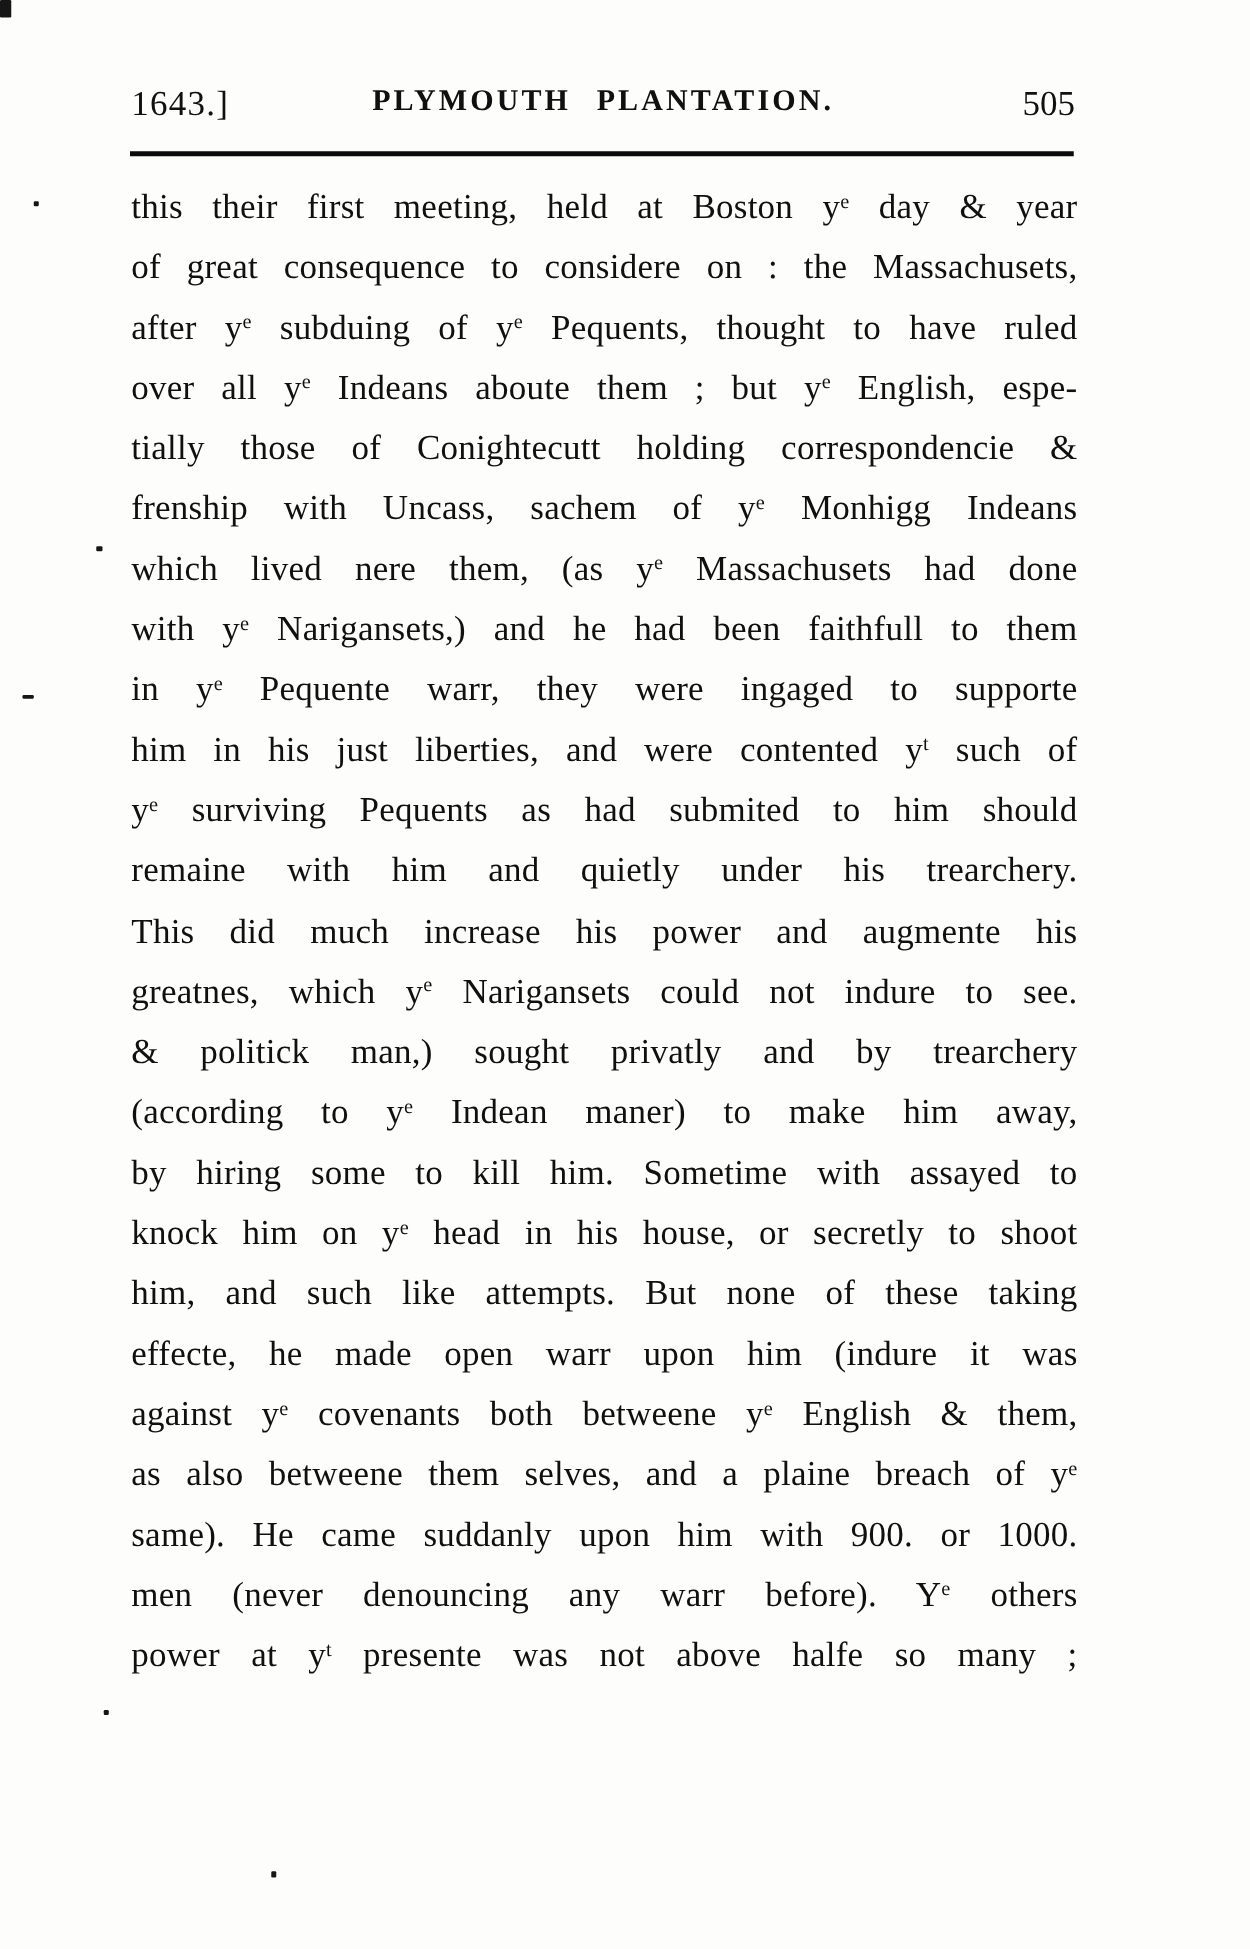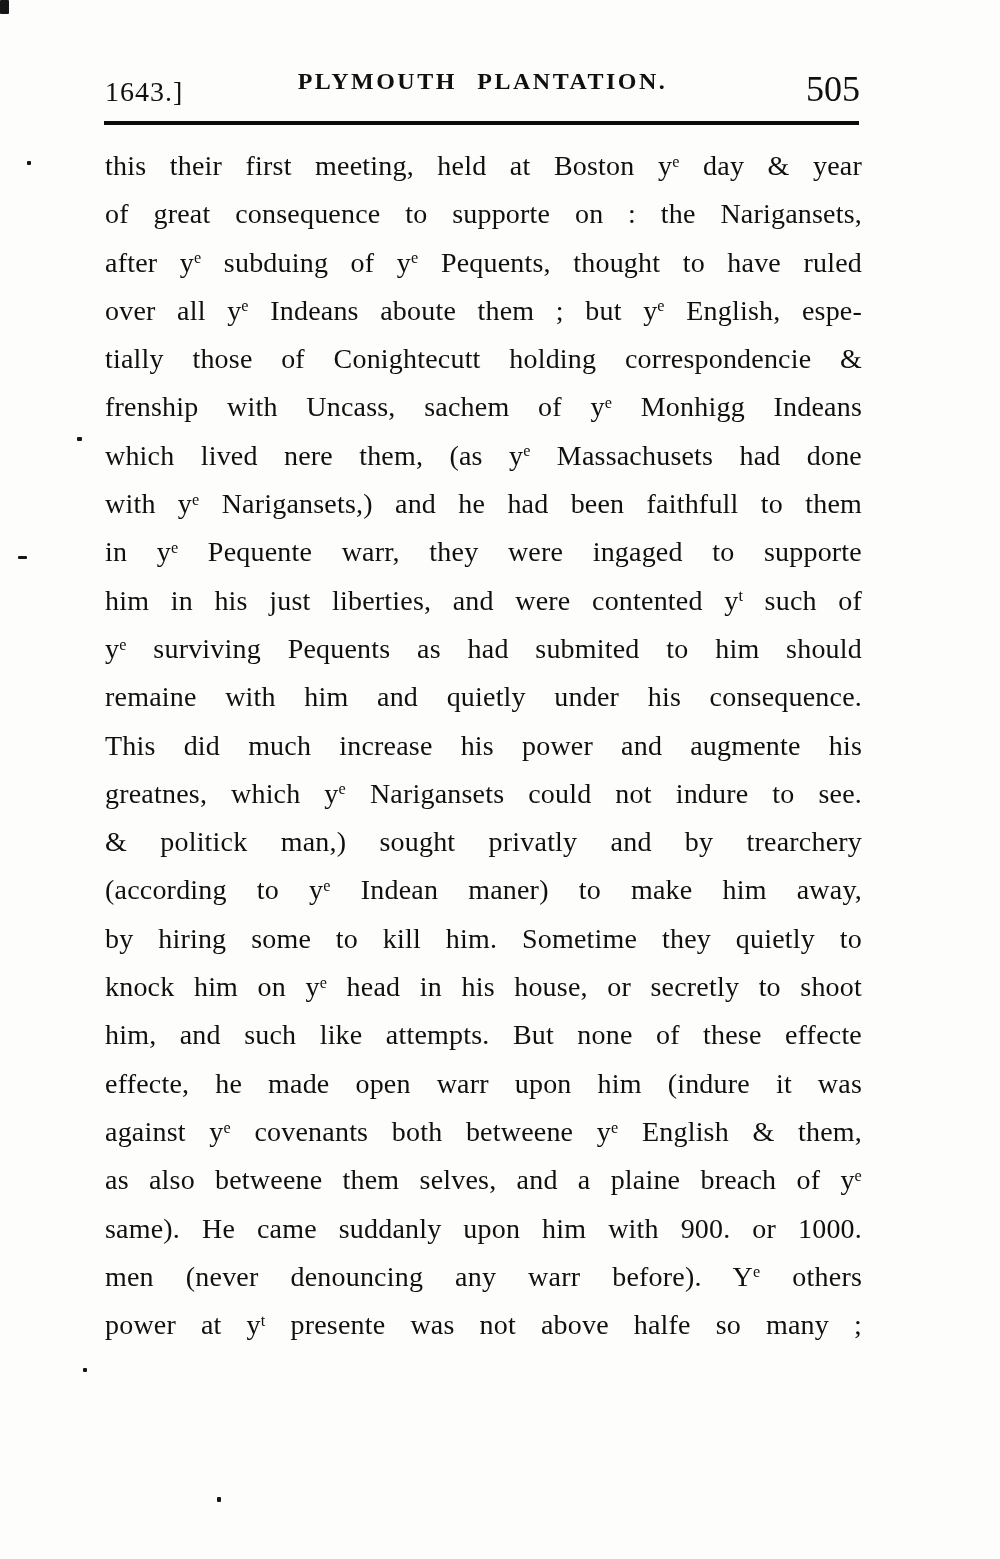--- a/index.html
+++ b/index.html
@@ -35,21 +35,21 @@
     position: absolute;
     left: 0;
     right: 0;
     text-align: center;
     font-size: 24px;
     font-weight: 700;
     letter-spacing: 2.5px;
     word-spacing: 12px;
   }
   .header .pageno {
-    font-size: 36px;
+    font-size: 28px;
     flex: 0 0 auto;
   }
   .rule {
     position: absolute;
     top: 121px;
     left: 104px;
     width: 755px;
     height: 4px;
     background: #0b0b0b;
   }
@@ -98,38 +98,38 @@
   <div class="header">
     <span class="year">1643.]</span>
     <span class="title">PLYMOUTH PLANTATION.</span>
     <span class="pageno">505</span>
   </div>
 
   <div class="rule"></div>
 
   <div class="body-text" id="body-text">
       <div class="line">this their first meeting, held at Boston y<sup>e</sup> day &amp; year</div>
-      <div class="line">of great consequence to supporte on : the Narigansets,</div>
+      <div class="line">of great consequence to considere on : the Massachusets,</div>
       <div class="line">after y<sup>e</sup> subduing of y<sup>e</sup> Pequents, thought to have ruled</div>
       <div class="line">over all y<sup>e</sup> Indeans aboute them ; but y<sup>e</sup> English, espe-</div>
       <div class="line">tially those of Conightecutt holding correspondencie &amp;</div>
       <div class="line">frenship with Uncass, sachem of y<sup>e</sup> Monhigg Indeans</div>
       <div class="line">which lived nere them, (as y<sup>e</sup> Massachusets had done</div>
       <div class="line">with y<sup>e</sup> Narigansets,) and he had been faithfull to them</div>
       <div class="line">in y<sup>e</sup> Pequente warr, they were ingaged to supporte</div>
       <div class="line">him in his just liberties, and were contented y<sup>t</sup> such of</div>
       <div class="line">y<sup>e</sup> surviving Pequents as had submited to him should</div>
-      <div class="line">remaine with him and quietly under his consequence.</div>
+      <div class="line">remaine with him and quietly under his trearchery.</div>
       <div class="line">This did much increase his power and augmente his</div>
       <div class="line">greatnes, which y<sup>e</sup> Narigansets could not indure to see.</div>
       <div class="line">&amp; politick man,) sought privatly and by trearchery</div>
       <div class="line">(according to y<sup>e</sup> Indean maner) to make him away,</div>
-      <div class="line">by hiring some to kill him.  Sometime they quietly to</div>
+      <div class="line">by hiring some to kill him.  Sometime with assayed to</div>
       <div class="line">knock him on y<sup>e</sup> head in his house, or secretly to shoot</div>
-      <div class="line">him, and such like attempts.  But none of these effecte</div>
+      <div class="line">him, and such like attempts.  But none of these taking</div>
       <div class="line">effecte, he made open warr upon him (indure it was</div>
       <div class="line">against y<sup>e</sup> covenants both betweene y<sup>e</sup> English &amp; them,</div>
       <div class="line">as also betweene them selves, and a plaine breach of y<sup>e</sup></div>
       <div class="line">same).  He came suddanly upon him with 900. or 1000.</div>
       <div class="line">men (never denouncing any warr before).  Y<sup>e</sup> others</div>
       <div class="line">power at y<sup>t</sup> presente was not above halfe so many ;</div>
     </div>
 
   <div class="speck corner"></div>
   <div class="speck s1"></div>

